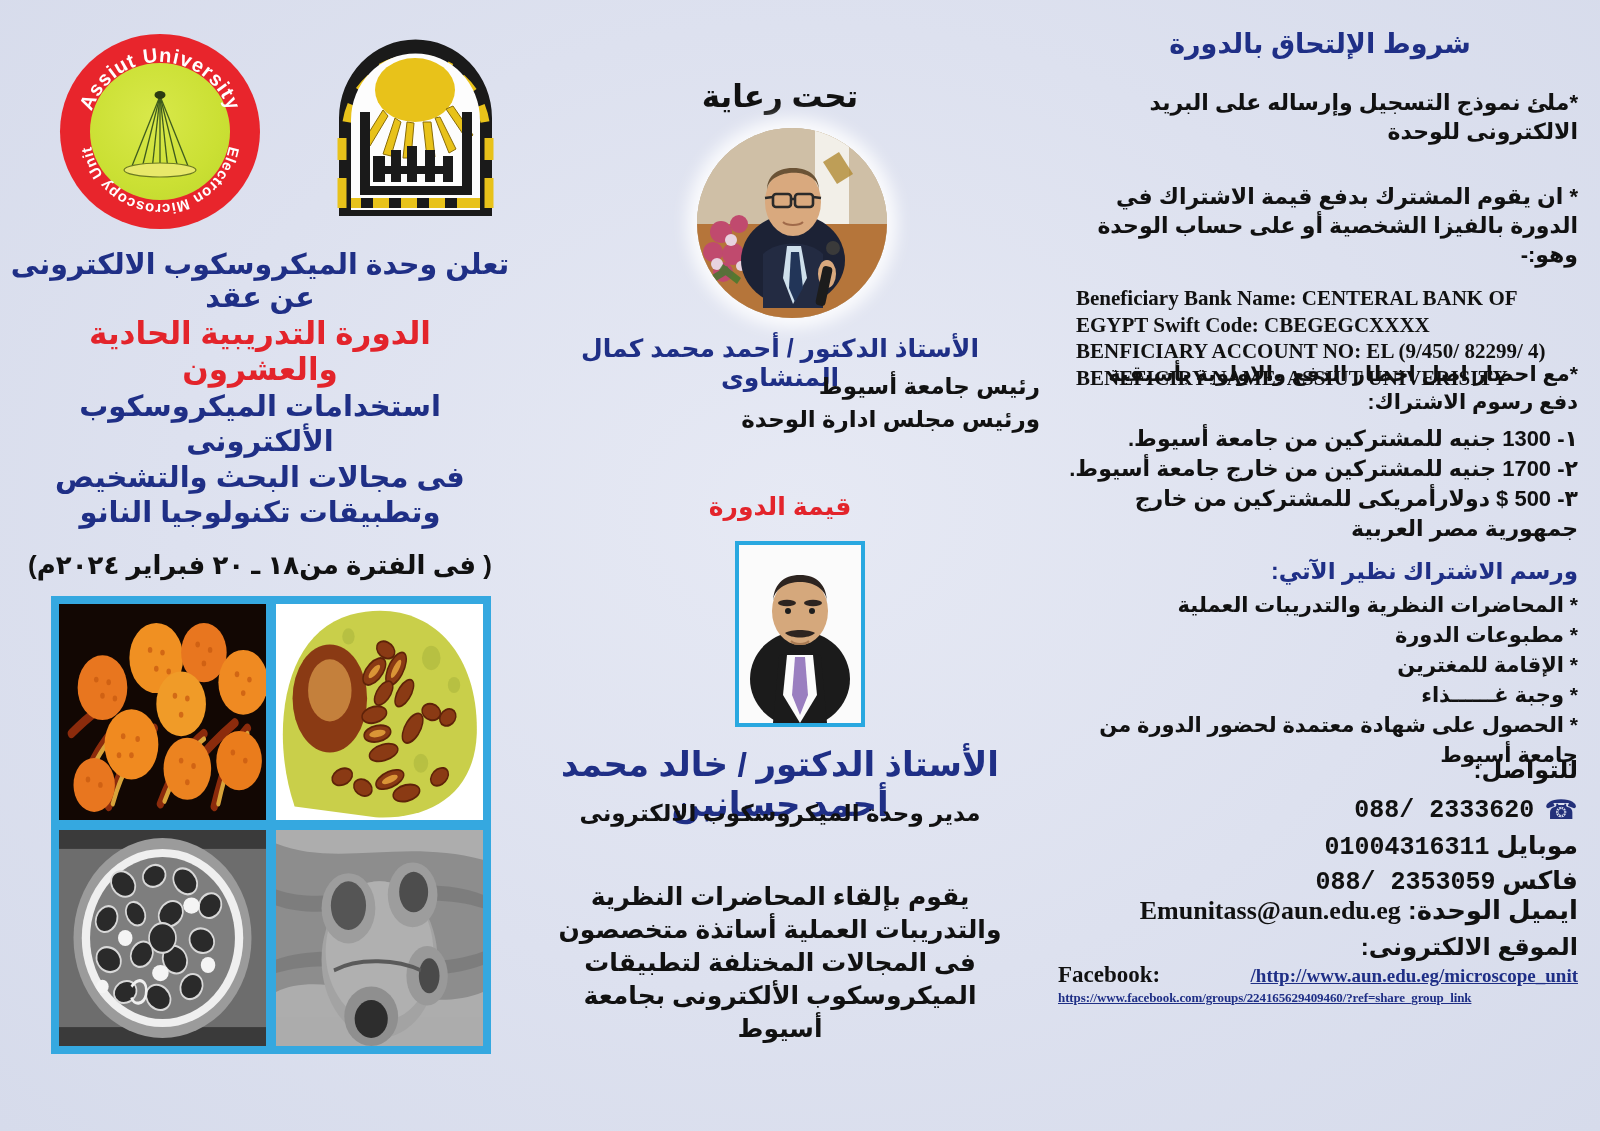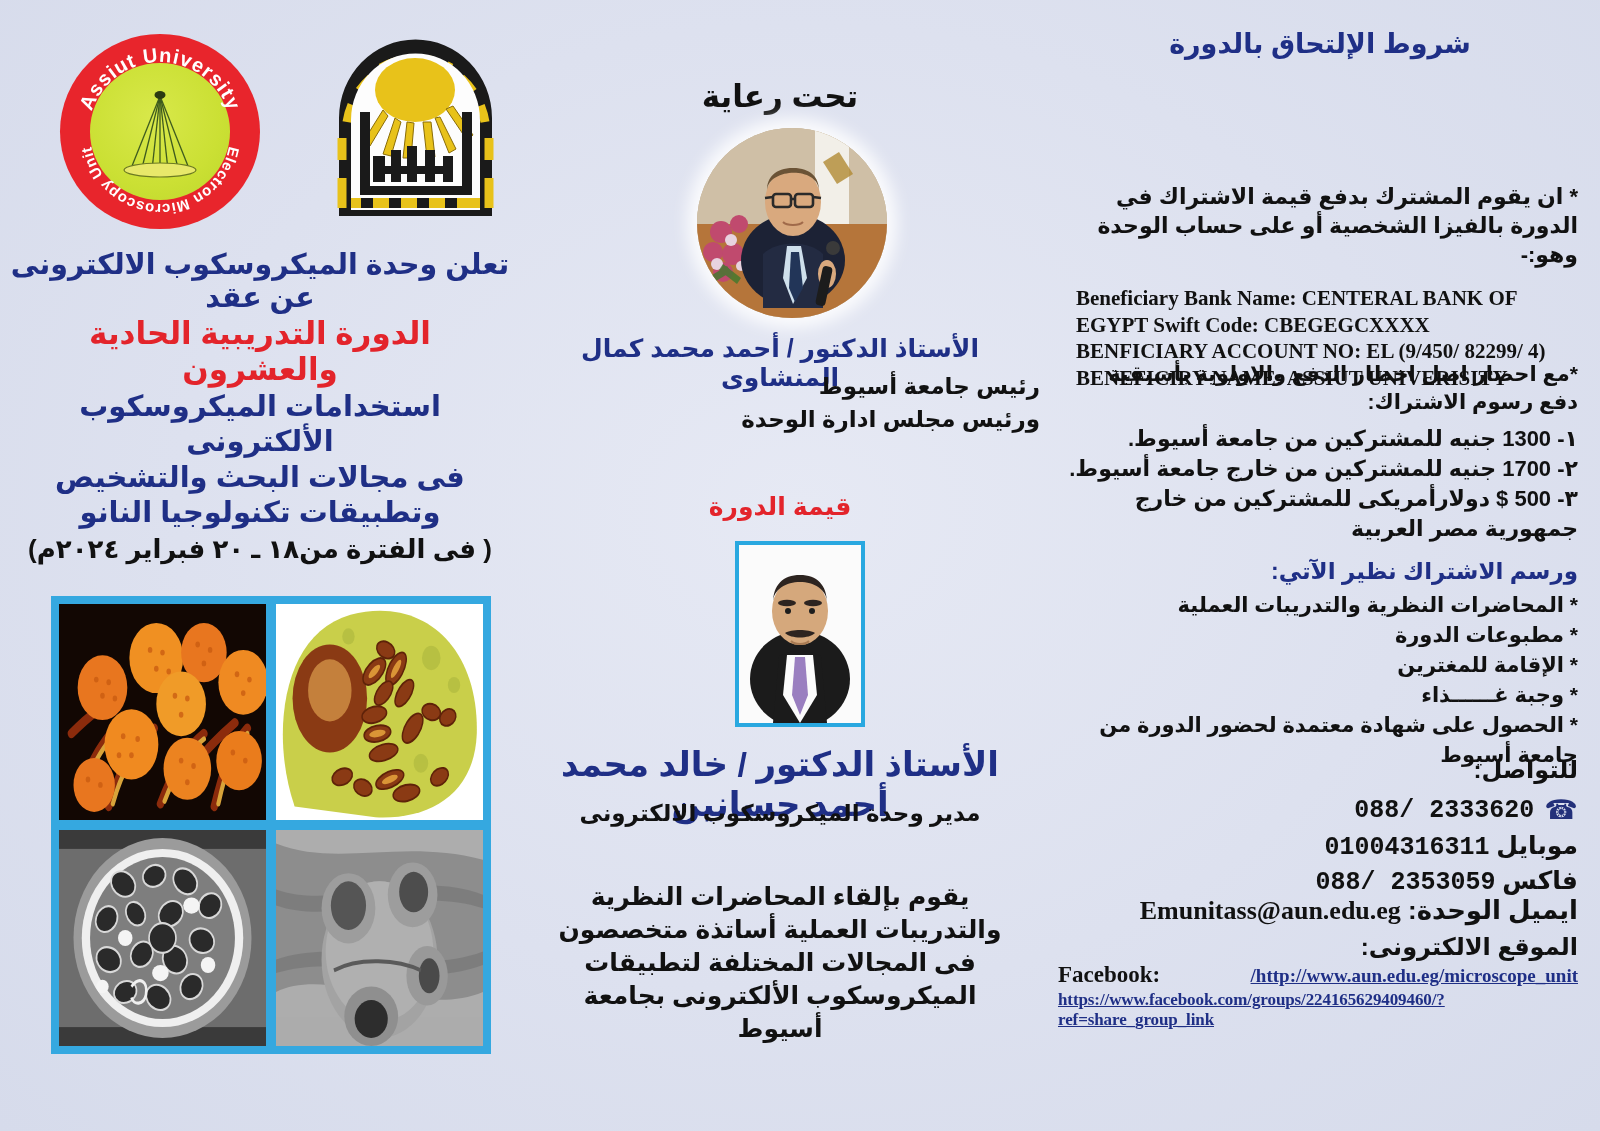--- a/index.html
+++ b/index.html
@@ -36,21 +36,21 @@
   .logo-em svg{position:absolute;inset:0;}
 
   
   .logo-au{position:absolute;left:333px;top:12px;width:165px;height:180px;}
 
   .announce{position:absolute;left:10px;top:248px;width:500px;}
   .announce .l1{font-size:28.5px;line-height:1.16;font-weight:bold;color:#1f2f86;}
   .announce .l2{font-size:31px;line-height:1.16;font-weight:bold;color:#e3242b;margin-top:2px;}
   .announce .l3{font-size:28.5px;line-height:1.16;font-weight:bold;color:#1f2f86;margin-top:1px;}
   .announce .l4{font-size:29px;line-height:1.2;font-weight:bold;color:#1f2f86;margin-top:1px;}
-  .announce .l5{font-size:26px;line-height:1.2;font-weight:bold;color:#111;margin-top:4px;}
+  .announce .l5{font-size:26px;line-height:1.2;font-weight:bold;color:#111;margin-top:20px;}
 
   
   .grid-wrap{
     position:absolute;left:51px;top:596px;width:440px;height:458px;
     background:#35a8e0;padding:8px;box-sizing:border-box;
     display:grid;grid-template-columns:1fr 1fr;grid-template-rows:1fr 1fr;gap:10px;
   }
   .cell{position:relative;overflow:hidden;}
   .cell svg{display:block;width:100%;height:100%;}
 
@@ -90,21 +90,21 @@
   .incl{position:absolute;top:590px;right:22px;width:510px;text-align:right;font-size:21px;line-height:1.43;font-weight:bold;color:#111;}
   .contact-h{position:absolute;top:756px;right:22px;width:500px;text-align:right;font-size:24px;font-weight:bold;color:#111;}
   .phones{position:absolute;top:792px;right:22px;width:500px;text-align:right;font-size:25px;line-height:1.33;font-weight:bold;color:#111;}
   .phones .ltr{direction:ltr;unicode-bidi:embed;display:inline-block;font-family:Liberation Mono, monospace;}
   .tel-ico{display:inline-block;color:#23307a;font-size:27px;vertical-align:-2px;margin-right:0;margin-left:10px;}
   .email-line{position:absolute;top:895px;right:22px;width:510px;text-align:right;font-size:26px;font-weight:bold;color:#111;}
   .email-line .val{font-family:"Liberation Serif","DejaVu Serif",serif;direction:ltr;unicode-bidi:embed;display:inline-block;}
   .web-line{position:absolute;top:933px;right:22px;width:520px;text-align:right;font-size:24px;font-weight:bold;color:#111;}
   .web-line .val{font-family:"Liberation Serif","DejaVu Serif",serif;direction:ltr;unicode-bidi:embed;display:inline-block;font-size:19px;color:#1f2f86;text-decoration:underline;vertical-align:1px;}
   .fb-label{position:absolute;top:962px;left:18px;font-family:"Liberation Serif","DejaVu Serif",serif;direction:ltr;font-size:23px;font-weight:bold;color:#111;}
-  .fb-link{position:absolute;top:990px;left:18px;width:530px;font-family:"Liberation Serif","DejaVu Serif",serif;direction:ltr;font-size:17px;font-weight:bold;color:#1f2f86;text-decoration:underline;letter-spacing:-0.1px;}
+  .fb-link{position:absolute;top:990px;left:18px;width:530px;font-family:"Liberation Serif","DejaVu Serif",serif;direction:ltr;font-size:13px;font-weight:bold;color:#1f2f86;text-decoration:underline;letter-spacing:-0.1px;}
 </style>
 </head>
 <body>
 
 <div class="poster">
 
   <div class="col-left">
 
     <div class="logos">
 
@@ -449,20 +449,21 @@
     </div>
 
     <div class="name-coord">الأستاذ الدكتور / خالد محمد أحمد حسانين</div>
     <div class="role-coord">مدير وحدة الميكروسكوب الالكترونى</div>
     <div class="lect-note">يقوم بإلقاء المحاضرات النظرية والتدريبات العملية أساتذة متخصصون فى المجالات المختلفة لتطبيقات الميكروسكوب الألكترونى بجامعة أسيوط</div>
   </div>
 
   <div class="col-right">
 
     <div class="r-title">شروط الإلتحاق بالدورة</div>
+    <div class="r-p1">*ملئ نموذج التسجيل وإرساله على البريد الالكترونى للوحدة</div>
     <div class="r-p2">* ان يقوم المشترك بدفع قيمة الاشتراك في الدورة بالفيزا الشخصية أو على حساب الوحدة وهو:-</div>
 
     <div class="bank">
       <div>Beneficiary Bank Name:  CENTERAL  BANK  OF</div>
       <div>EGYPT Swift Code: CBEGEGCXXXX</div>
       <div>BENFICIARY ACCOUNT NO: EL (9/450/ 82299/ 4)</div>
       <div>BENEFICIRY NAME: ASSIUT UNIVERISITY</div>
     </div>
 
     <div class="r-p3">*مع احضار اصل اخطار الدفع والاولوية بأسبقية دفع رسوم الاشتراك:</div>

